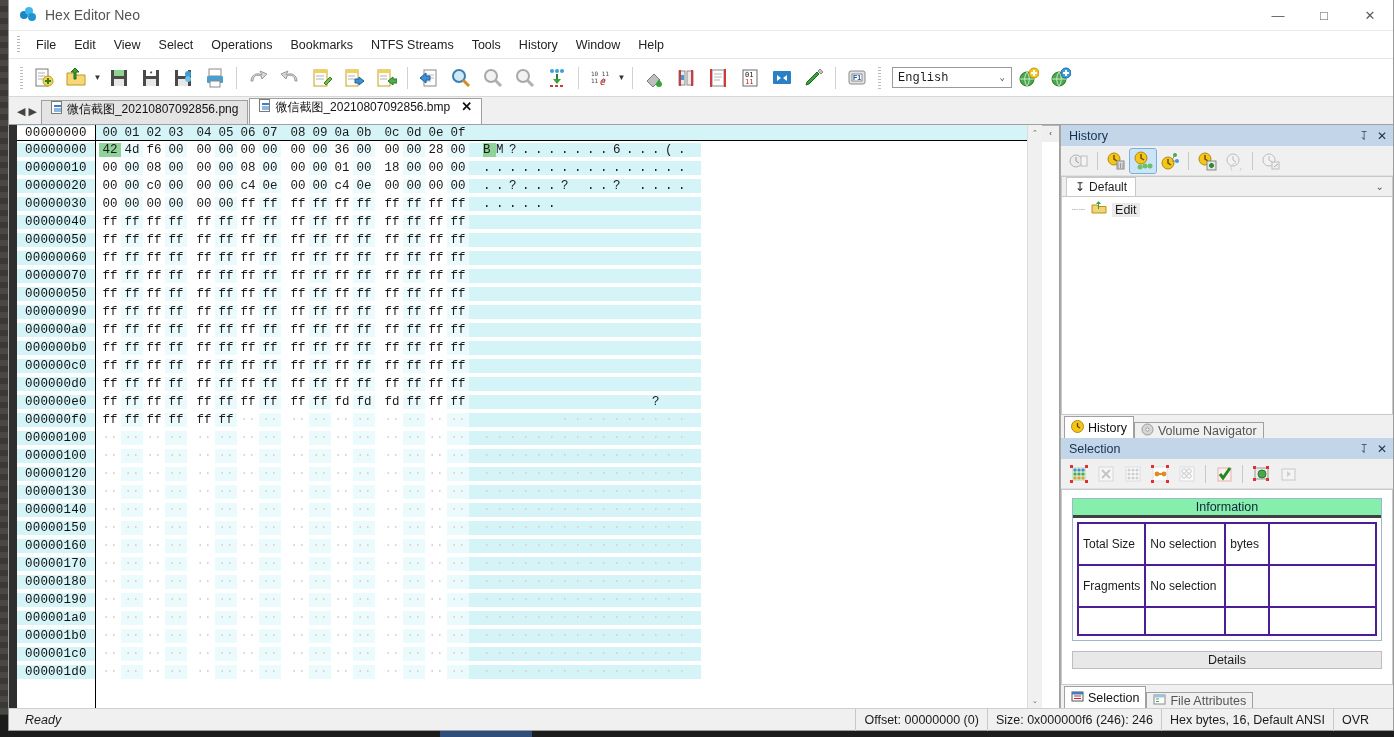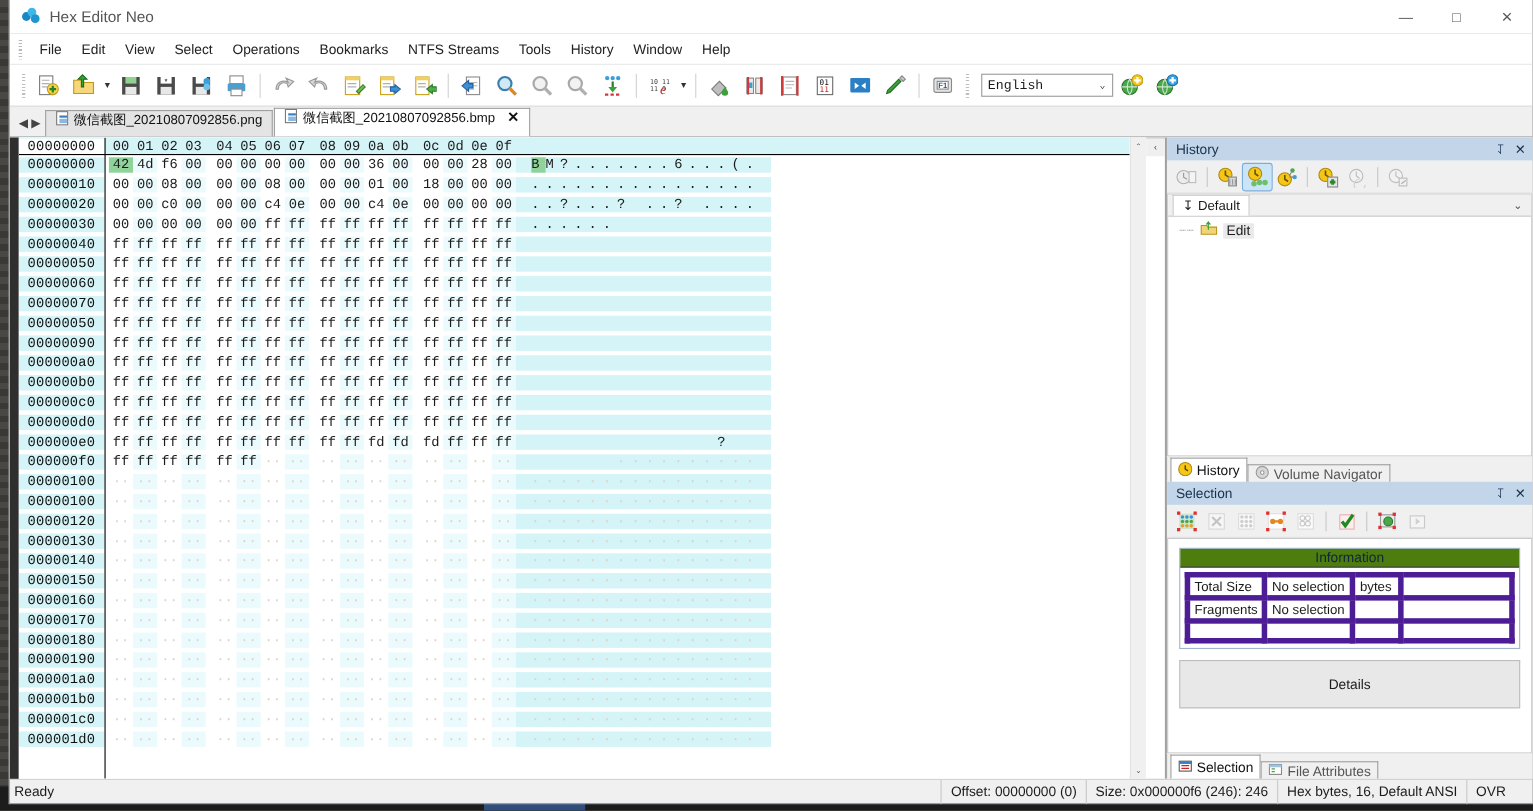--- a/index.html
+++ b/index.html
@@ -145,35 +145,35 @@
   .tree-label{ background:#eaeaea; padding:0 3px;}
 
   .doctabs { height:23px; background:#f0f0f0; display:flex; align-items:flex-end;
      padding-left:3px; flex:none; border-left:1px solid #a8a8a8;}
   .doctab { height:16px; display:flex; align-items:center; gap:4px; padding:0 6px;
      border:1px solid #a0a0a0; border-bottom:none; background:#f0f0f0; font-size:12.5px;
      color:#555;}
   .doctab.active { background:#fff; color:#111; height:22px;}
 
   .info-box { margin:8px 10px 0 10px; border:1px solid #9fb6cd; }
-  .info-head { background:#4d7c0f; text-align:center; font-size:12.5px; padding:1px 0;
-     border-bottom:1px solid #404040; color:#10263c;}
+  .info-head { background:#86efac; text-align:center; font-size:12.5px; padding:1px 0;
+     border-bottom:3px solid #404040; color:#10263c;}
   .info-grid { display:flex; flex-direction:column; padding:4px; }
   .info-tbl { border:1px solid #c9c9c9; border-collapse:collapse; width:100%; }
-  .info-tbl td { border:5px solid #4c1d95; font-size:12px; padding:1px 4px; height:18px;margin-top:11px;}
+  .info-tbl td { border:2px solid #4c1d95; font-size:12px; padding:13px 4px; height:18px;margin-top:11px;}
   .info-tbl td.k { width:62px;}
   .info-tbl td.v { width:80px;}
   .info-tbl td.u { width:44px;}
   .details-bar { margin:10px 10px 0 10px; background:#e8e8e8; border:1px solid #bdbdbd;
-     text-align:center; font-size:12.5px; padding:14px 0; position:relative;}
+     text-align:center; font-size:12.5px; padding:1px 0; position:relative;}
 
   
   .statusbar { height:22px; background:#f0f0f0; border-top:1px solid #cfcfcf; display:flex;
      align-items:center; flex:none; font-size:12.5px; color:#1b1b1b;}
-  .sb-ready { padding-left:4px; flex:1; }
+  .sb-ready { padding-left:16px; flex:1;font-style:italic; }
   .sb-cell { padding:0 8px; border-left:1px solid #c8c8c8; height:22px; display:flex;
      align-items:center; white-space:nowrap;}
   .sb-grip{width:14px;height:22px;margin-left:2px;}
 </style>
 </head>
 <body>
 
 <div class="desktop"></div>
 <div class="desktop-strip"></div>
 <div class="desktop-bottom">

